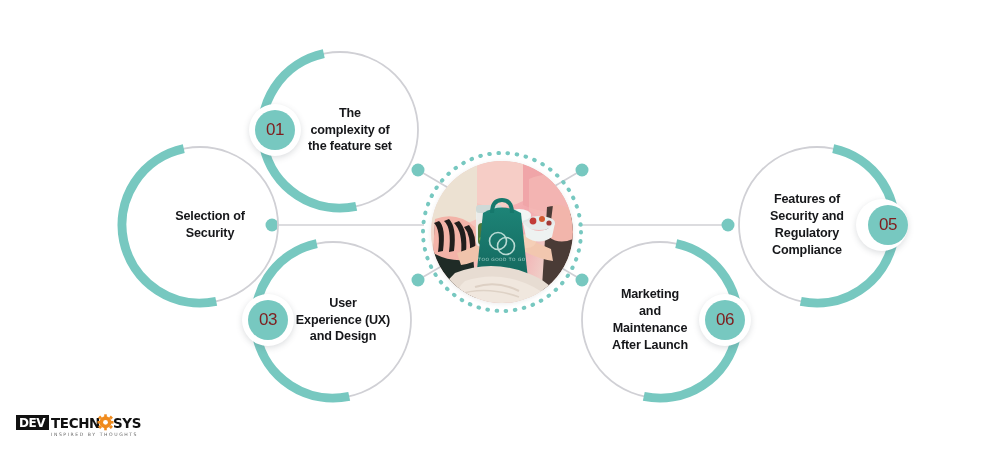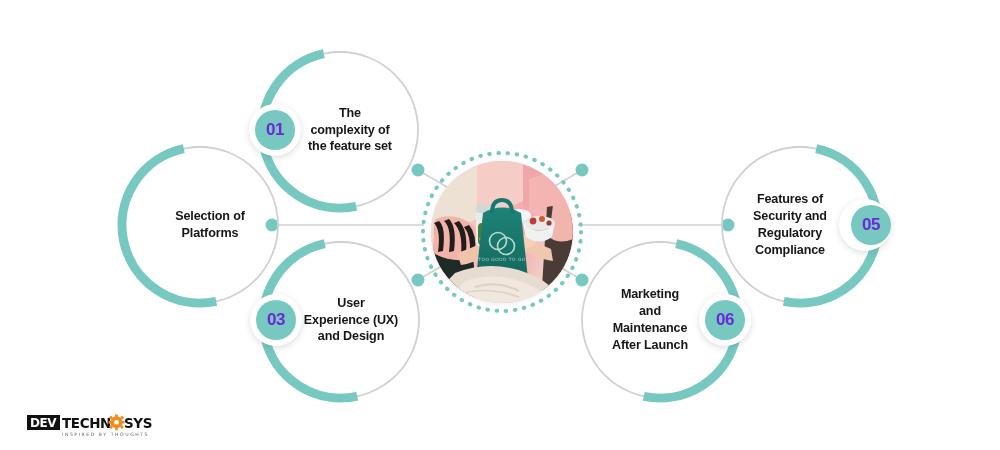--- a/index.html
+++ b/index.html
@@ -65,22 +65,22 @@
     z-index: 6;
   }
   .badge-inner {
     width: 40px; height: 40px;
     border-radius: 50%;
     background: #77c8c0;
     display: flex;
     align-items: center;
     justify-content: center;
     font-size: 17px;
-    font-weight: bold;
-    color: #6d28d9;
+    font-weight: normal;
+    color: #7f1d1d;
     letter-spacing: -0.4px;
   }
 
   
   #connectors {
     position: absolute;
     left: 0; top: 0;
     width: 1000px; height: 450px;
     overflow: visible;
     pointer-events: none;
@@ -105,21 +105,21 @@
     border-radius: 50%;
     overflow: hidden;
     background: #e9ded6;
     box-shadow: 0 1px 5px rgba(0,0,0,0.08);
   }
   .photo-svg { display: block; width: 142px; height: 142px; }
 
   
   #logo {
     position: absolute;
-    left: 27px; top: 413px;
+    left: 16px; top: 413px;
     width: 130px; height: 28px;
     z-index: 8;
   }
   .logo-svg { display: block; }
 </style>
 </head>
 <body>
 
 <div id="infographic">
 
@@ -157,38 +157,38 @@
       <div class="badge-inner">01</div>
     </div>
   </div>
 
   <div class="node left" style="left:115px; top:140px;">
     <svg class="ring-svg" viewBox="0 0 170 170">
       <circle cx="85" cy="85" r="78" fill="none" stroke="#d0d0d5" stroke-width="1.8"></circle>
       <path d="M 85 7 A 78 78 0 1 0 85 163" fill="none" stroke="#77c8c0" stroke-width="9" stroke-linecap="butt" transform="rotate(-12 85 85)"></path>
     </svg>
     <div class="node-label">Selection of
-Platforms</div>
-  </div>
-
-  <div class="node left" style="left:256px; top:235px;">
+Security</div>
+  </div>
+
+  <div class="node left" style="left:248px; top:235px;">
     <svg class="ring-svg" viewBox="0 0 170 170">
       <circle cx="85" cy="85" r="78" fill="none" stroke="#d0d0d5" stroke-width="1.8"></circle>
       <path d="M 85 7 A 78 78 0 1 0 85 163" fill="none" stroke="#77c8c0" stroke-width="9" stroke-linecap="butt" transform="rotate(-12 85 85)"></path>
     </svg>
     <div class="node-label">User
 Experience (UX)
 and Design</div>
     <div class="badge" style="left:-6px; top:59px;align-items:center;">
       <div class="badge-inner">03</div>
     </div>
   </div>
 
 
-  <div class="node right" style="left:715px; top:140px;">
+  <div class="node right" style="left:732px; top:140px;">
     <svg class="ring-svg" viewBox="0 0 170 170">
       <circle cx="85" cy="85" r="78" fill="none" stroke="#d0d0d5" stroke-width="1.8"></circle>
       <path d="M 85 7 A 78 78 0 1 1 85 163" fill="none" stroke="#77c8c0" stroke-width="9" stroke-linecap="butt" transform="rotate(12 85 85)"></path>
     </svg>
     <div class="node-label">Features of
 Security and
 Regulatory
 Compliance</div>
     <div class="badge" style="left:124px; top:59px;justify-content:flex-end;">
       <div class="badge-inner">05</div>

